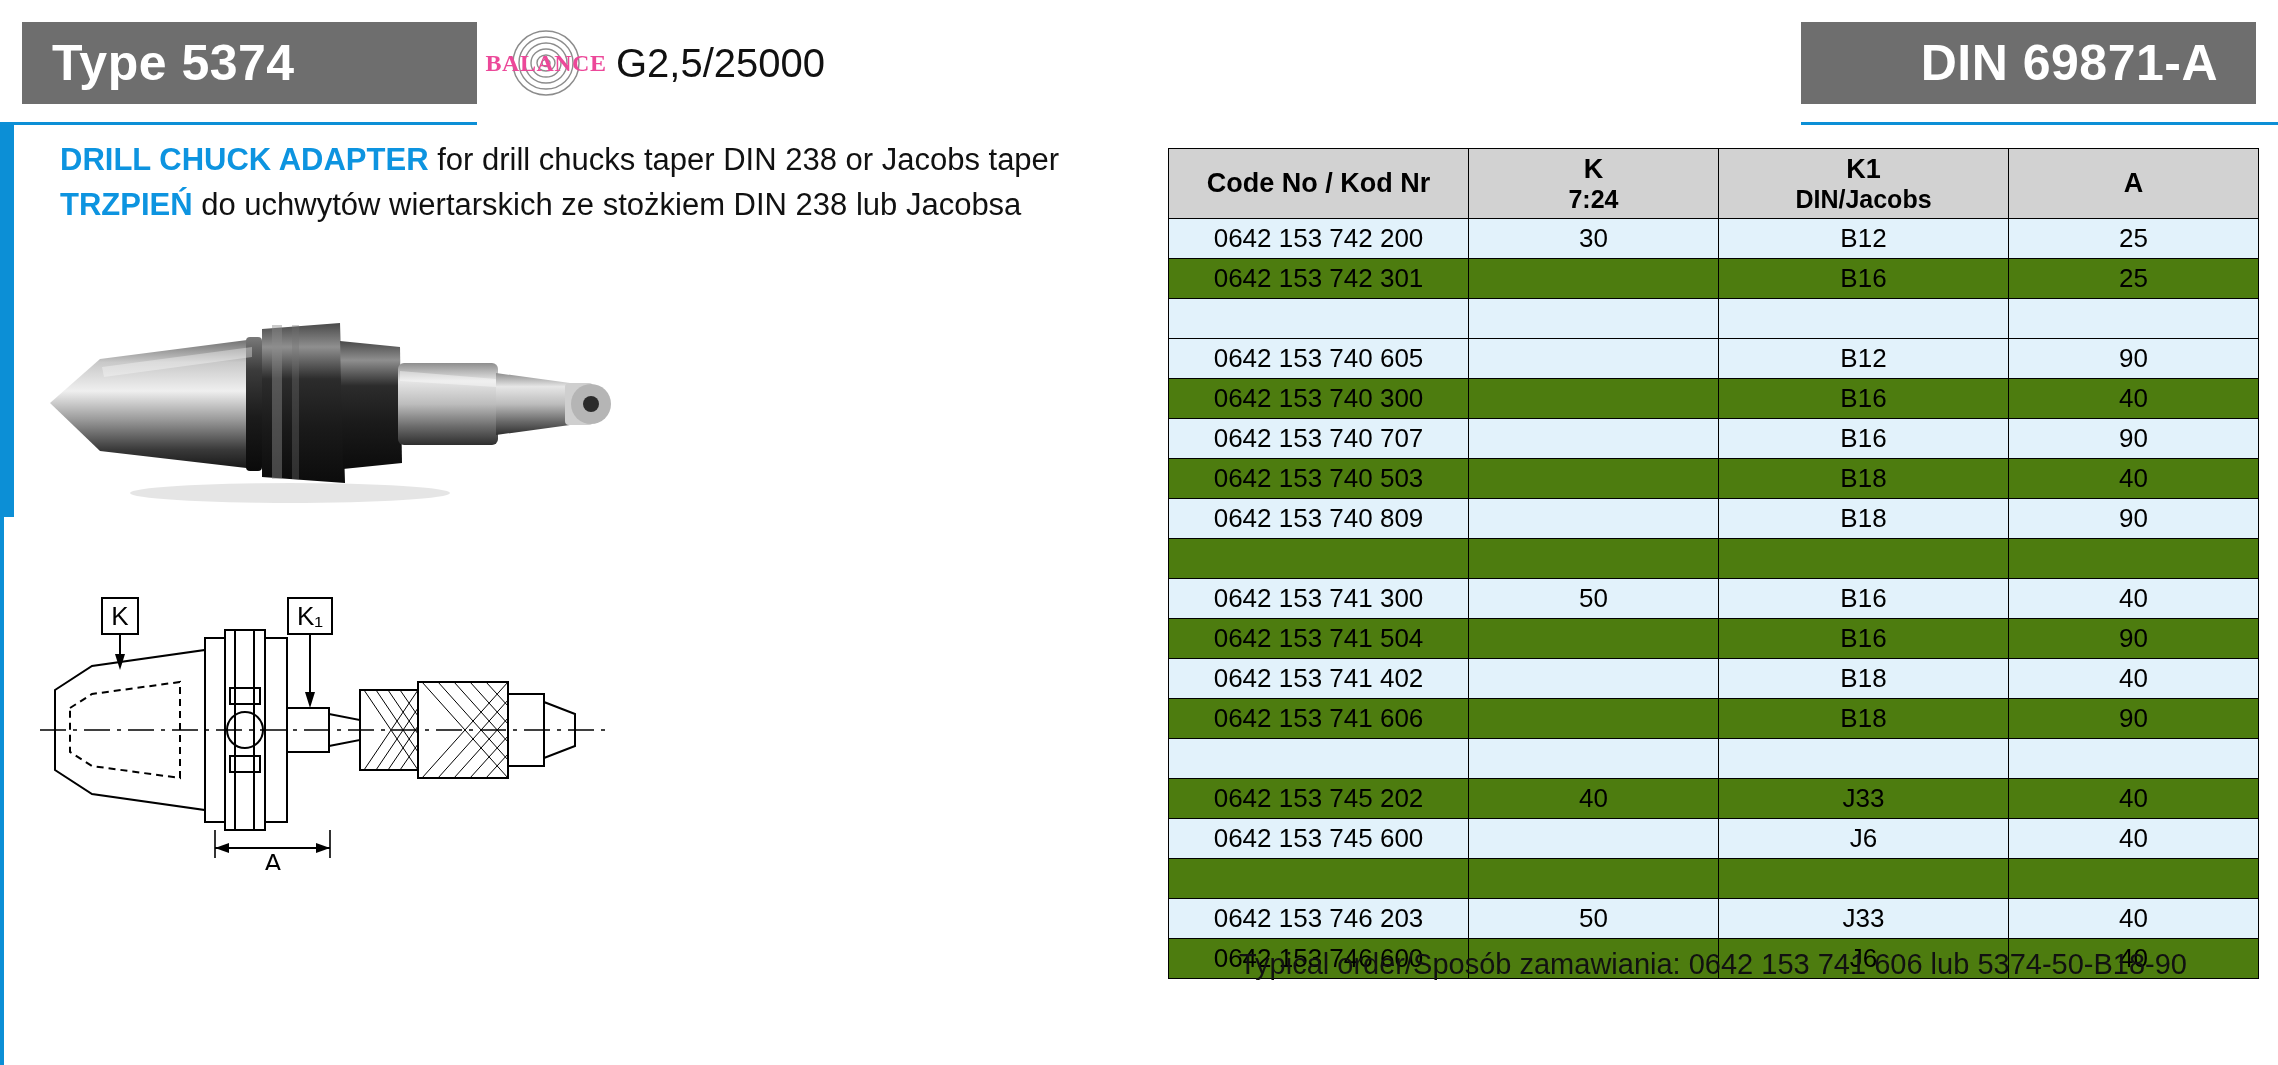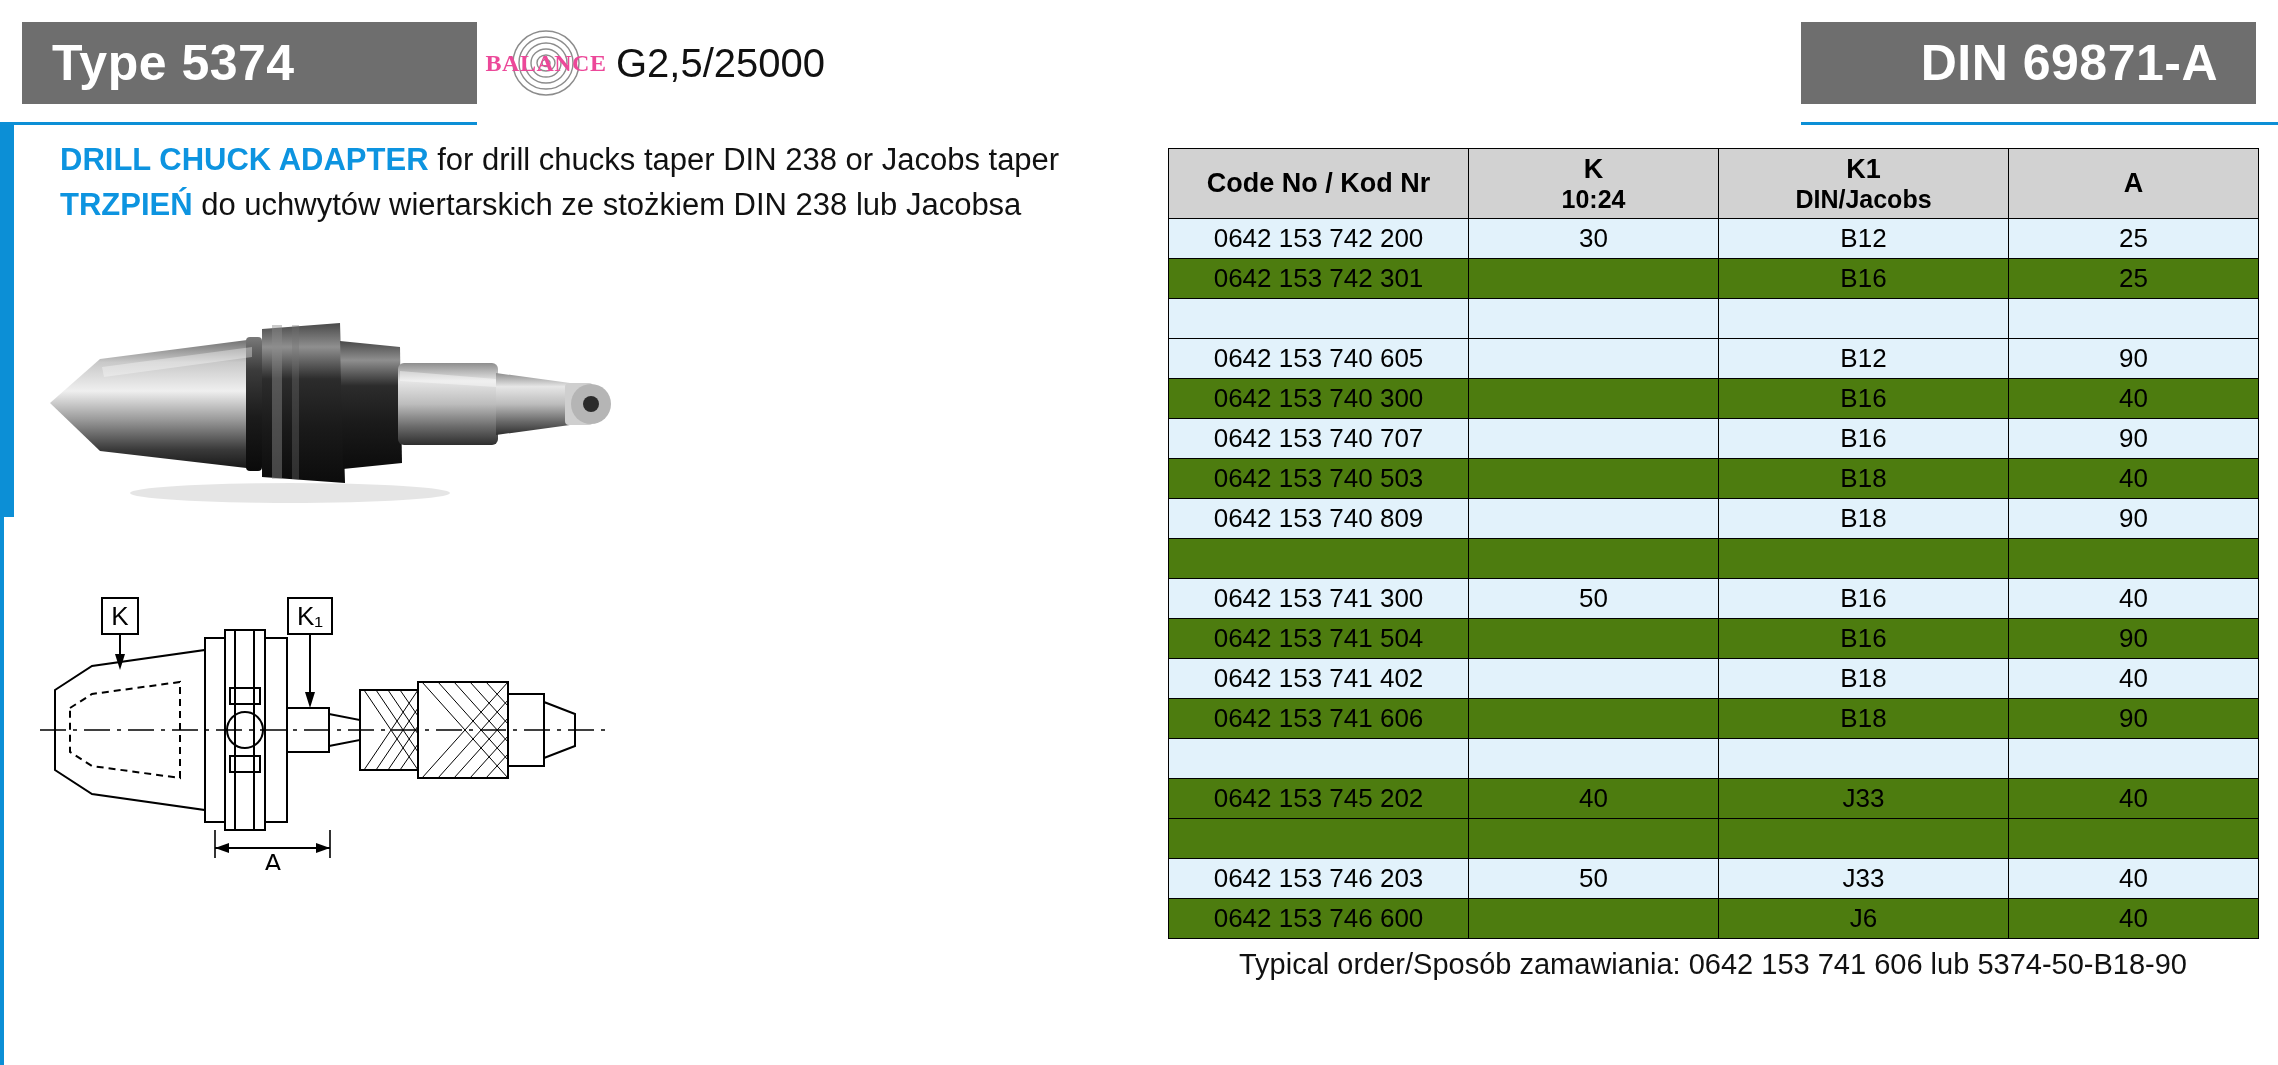--- a/index.html
+++ b/index.html
@@ -372,21 +372,21 @@
           <col class="c-k1">
           <col class="c-a">
       </colgroup>
       <thead>
         <tr>
           <th>
             <span>Code No / Kod Nr</span>
           </th>
           <th>
             <span>K</span>
-            <span class="sub">10:24</span>
+            <span class="sub">7:24</span>
           </th>
           <th>
             <span>K1</span>
             <span class="sub">DIN/Jacobs</span>
           </th>
           <th>
             <span>A</span>
           </th>
         </tr>
       </thead>
@@ -474,20 +474,26 @@
             <td></td>
             <td></td>
             <td></td>
           </tr>
           <tr class="plain">
             <td>0642 153 745 202</td>
             <td>40</td>
             <td>J33</td>
             <td>40</td>
           </tr>
+          <tr class="tint">
+            <td>0642 153 745 600</td>
+            <td></td>
+            <td>J6</td>
+            <td>40</td>
+          </tr>
           <tr class="plain spacer">
             <td></td>
             <td></td>
             <td></td>
             <td></td>
           </tr>
           <tr class="tint">
             <td>0642 153 746 203</td>
             <td>50</td>
             <td>J33</td>

